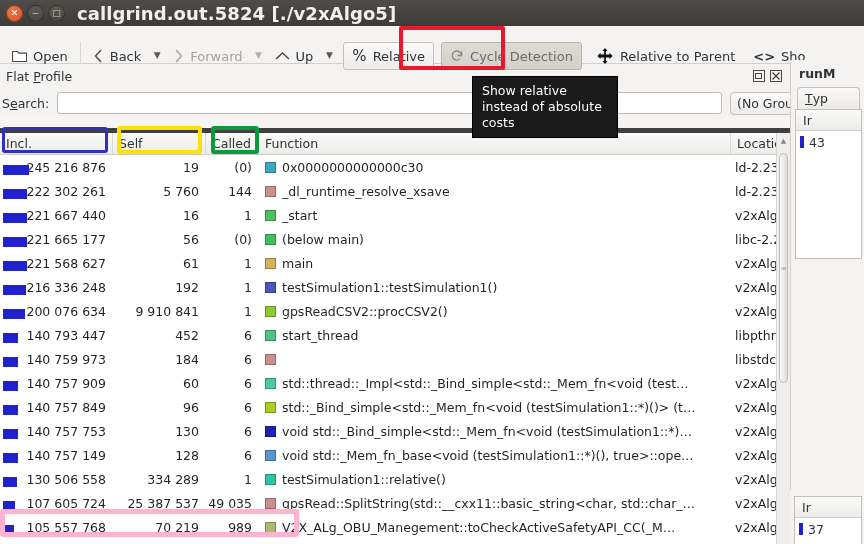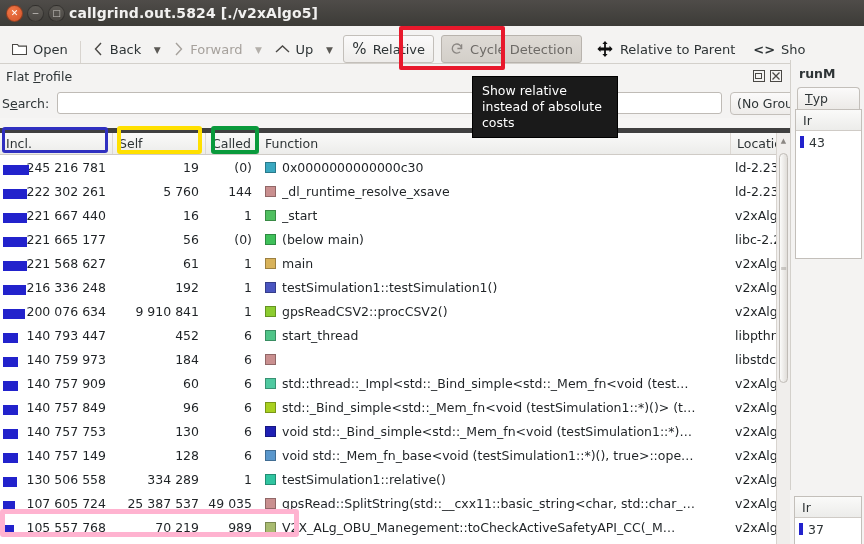--- a/index.html
+++ b/index.html
@@ -26,33 +26,33 @@
   .wbtn {
     width: 17px; height: 17px; border-radius: 50%;
     display: flex; align-items: center; justify-content: center;
     font-size: 9px; line-height: 1; color: #2b2b2b;
     border: 1px solid rgba(0,0,0,.35);
   }
   .wbtn.close { background: radial-gradient(circle at 35% 30%, #f07746, #d4542a); color:#fff; }
   .wbtn.min   { background: linear-gradient(to bottom,#5d5a55,#4a4743); color:#c9c6c2; }
   .wbtn.max   { background: linear-gradient(to bottom,#5d5a55,#4a4743); color:#c9c6c2; }
   .wtitle {
-    margin-left: 4px;
-    font-size: 14px; font-weight: bold;
+    margin-left: 12px;
+    font-size: 18px; font-weight: bold;
     color: #f2f1f0;
     letter-spacing: .1px;
   }
 
   
   .toolbar {
     height: 38px;
     background: #f4f3f2;
     border-bottom: 1px solid #d3d0cb;
-    display: flex; align-items: flex-end;
-    padding: 0 4px;
+    display: flex; align-items: flex-start;
+    padding: 16px 4px;
     position: relative;
   }
   .tbtn {
     display: flex; align-items: center; gap: 6px;
     height: 28px; padding: 0 8px;
     border-radius: 3px; white-space: nowrap;
     font-size: 13px; color: #2e3436;
   }
   .tbtn.disabled { color: #a6a19c; }
   .tbtn.framed {
@@ -353,21 +353,21 @@
       <div class="th c0">Incl.</div>
       <div class="th c1">Self</div>
       <div class="th c2">Called</div>
       <div class="th c3">Function</div>
       <div class="th c4">Location</div>
     </div>
     <div class="rows" id="rows">
         <div class="row">
           <div class="cell c-incl">
             <span class="bar" style="width:26px"></span>
-            <span>245 216 781</span>
+            <span>245 216 876</span>
           </div>
           <div class="cell c-self">
             <span>19</span>
           </div>
           <div class="cell c-called">
             <span>(0)</span>
           </div>
           <div class="cell c-func">
             <span class="swatch" style="background:#3aa8c0"></span>
             <span class="fname">0x0000000000000c30</span>

